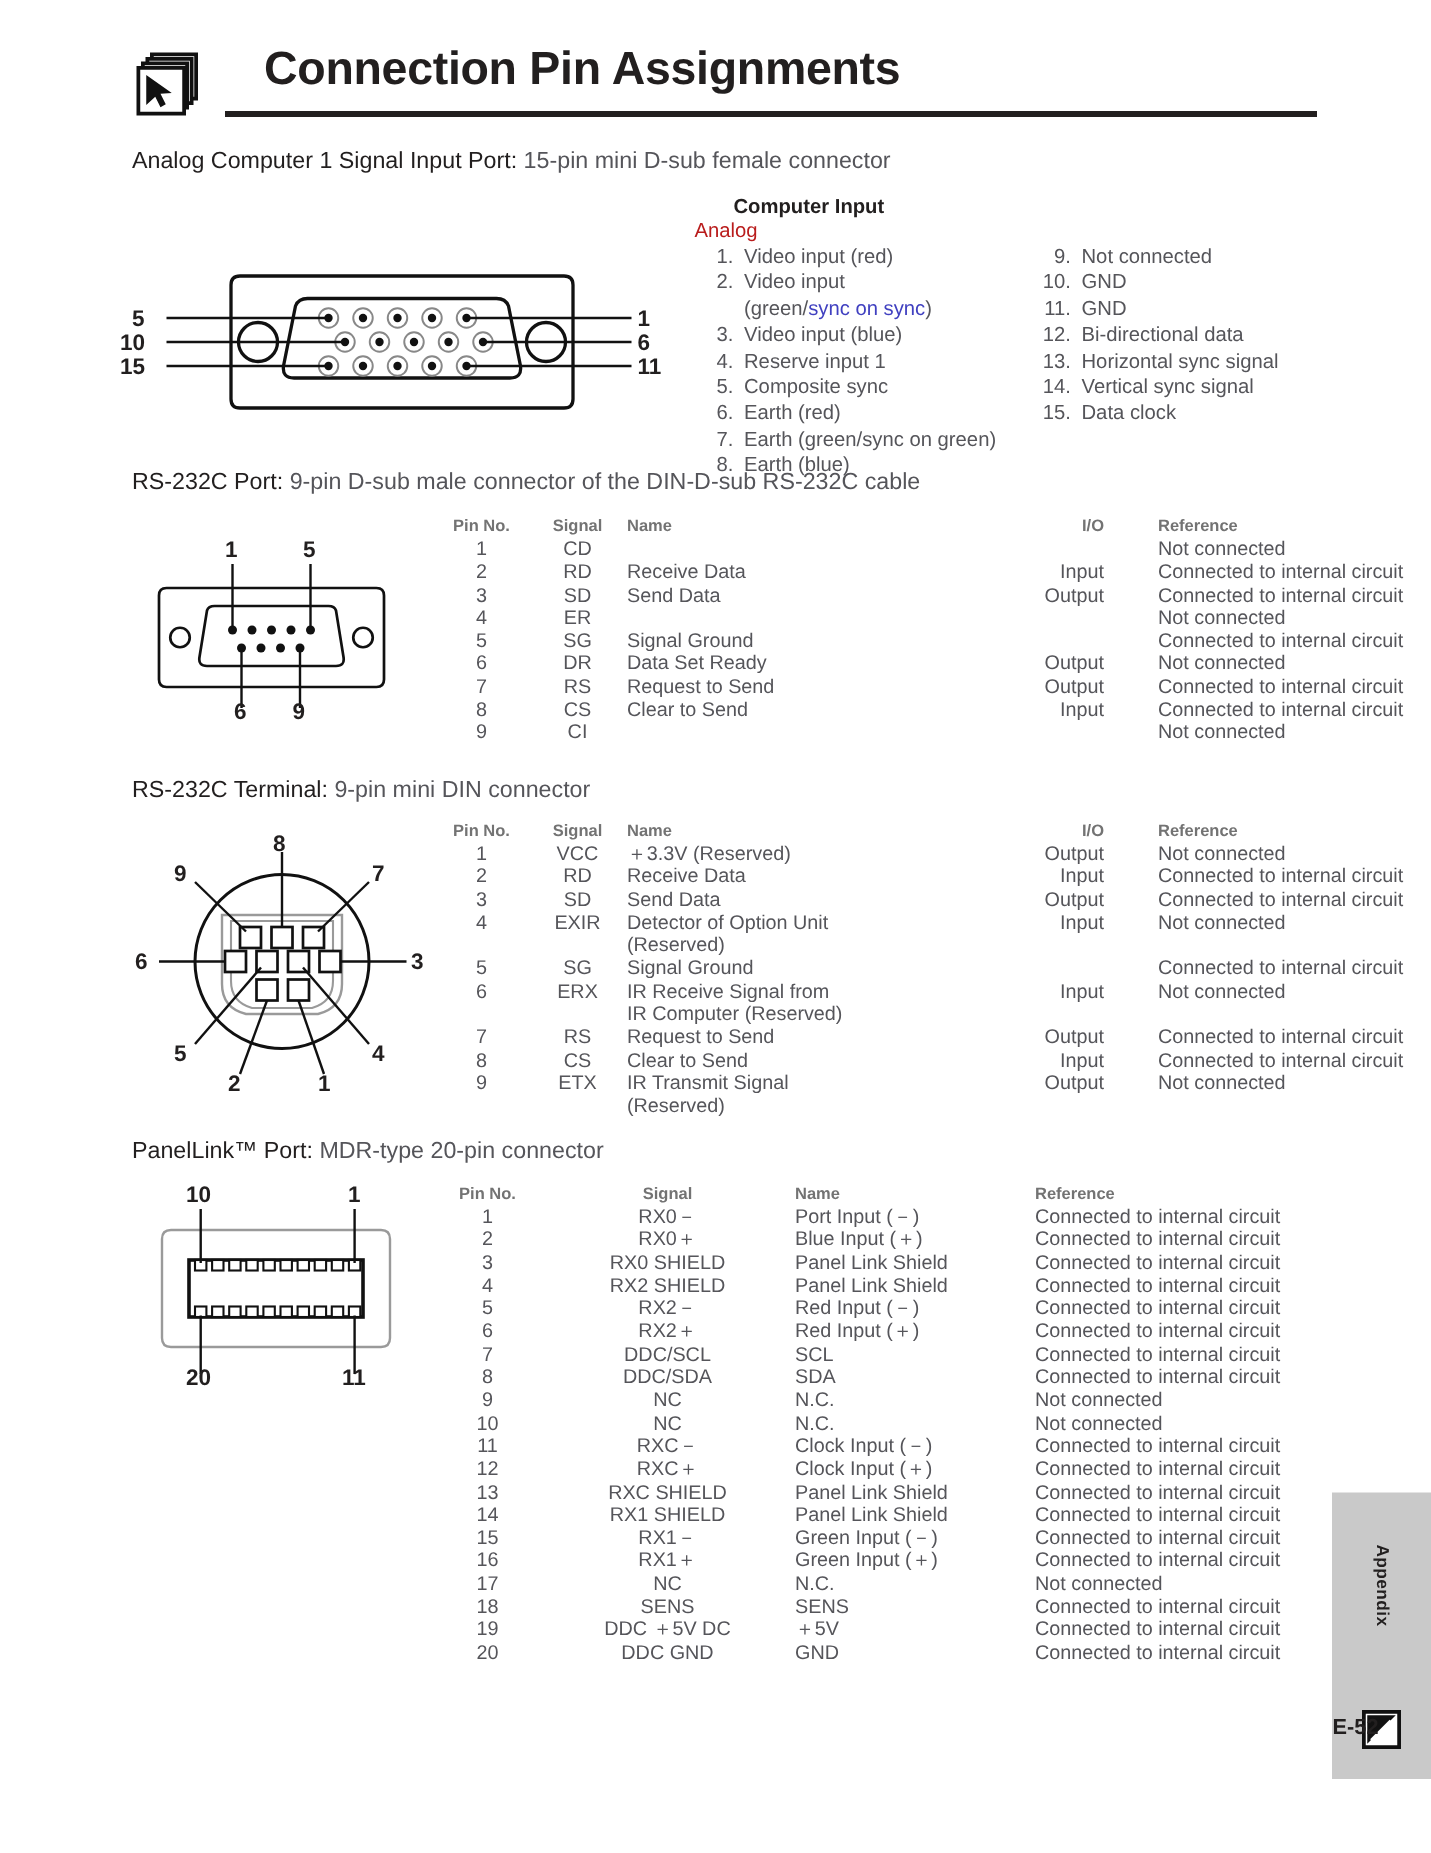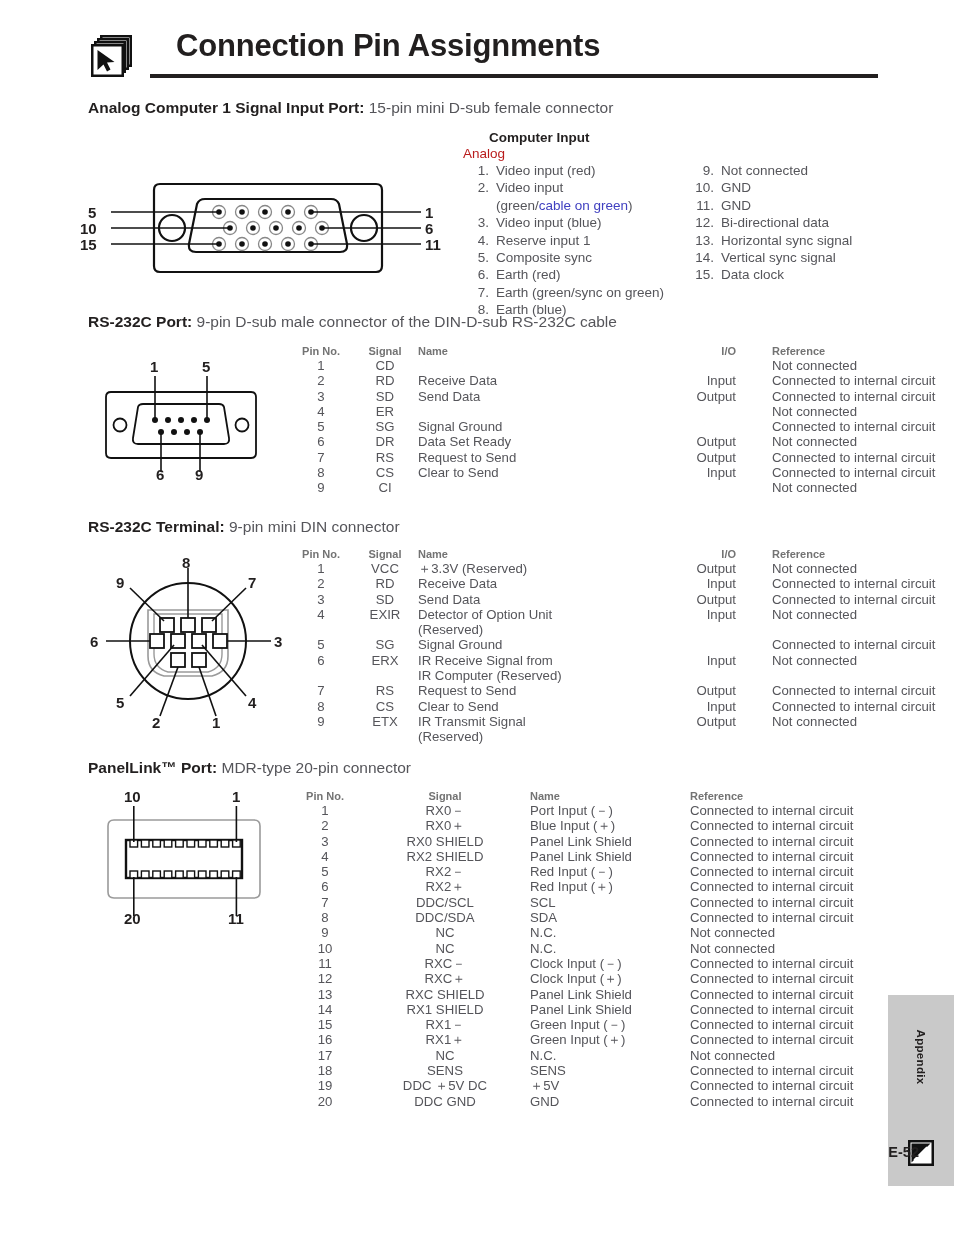--- a/index.html
+++ b/index.html
@@ -53,21 +53,21 @@
 
   
   .section-head {
     position: absolute;
     font-size: 15.5px;
     color: #55555a;
     white-space: nowrap;
   }
   .section-head b {
     color: #221f1f;
-    font-weight: bold;
+    font-weight: normal;
   }
 
   
   .abs { position: absolute; white-space: nowrap; }
 
   .blk-head {
     font-size: 13.5px;
     font-weight: bold;
     color: #221f1f;
   }
@@ -261,21 +261,21 @@
   <div class="row">
       <span class="num">1.</span>
       <span class="txt">Video input (red)</span>
     </div>
   <div class="row">
       <span class="num">2.</span>
       <span class="txt">Video input</span>
     </div>
   <div class="row">
       <span class="num"></span>
-      <span class="txt"><span>(green/</span><span class="link-blue">cable on green</span><span>)</span></span>
+      <span class="txt"><span>(green/</span><span class="link-blue">sync on sync</span><span>)</span></span>
     </div>
   <div class="row">
       <span class="num">3.</span>
       <span class="txt">Video input (blue)</span>
     </div>
   <div class="row">
       <span class="num">4.</span>
       <span class="txt">Reserve input 1</span>
     </div>
   <div class="row">

